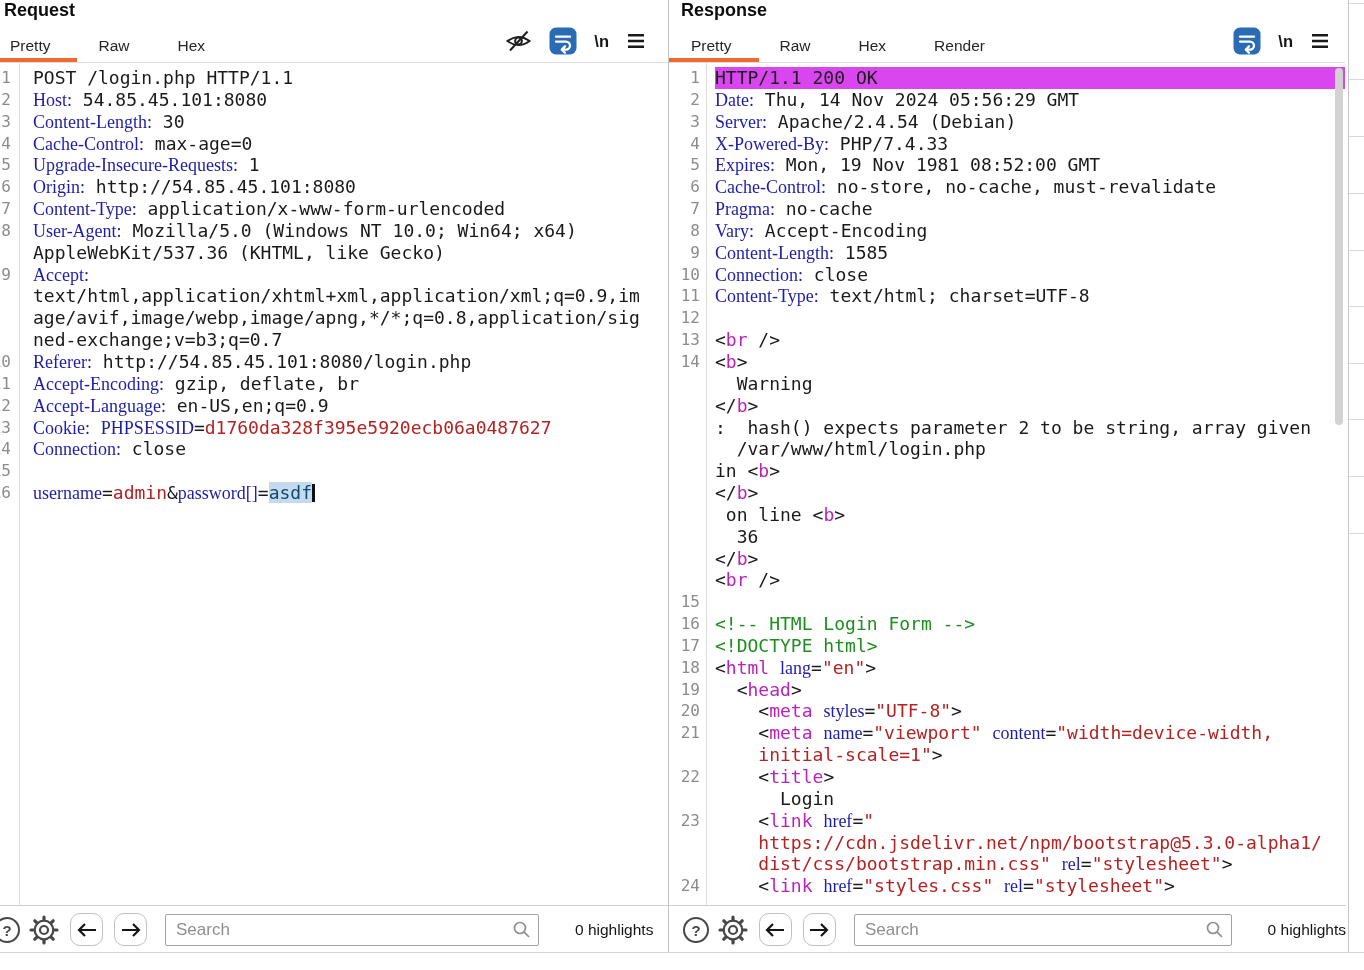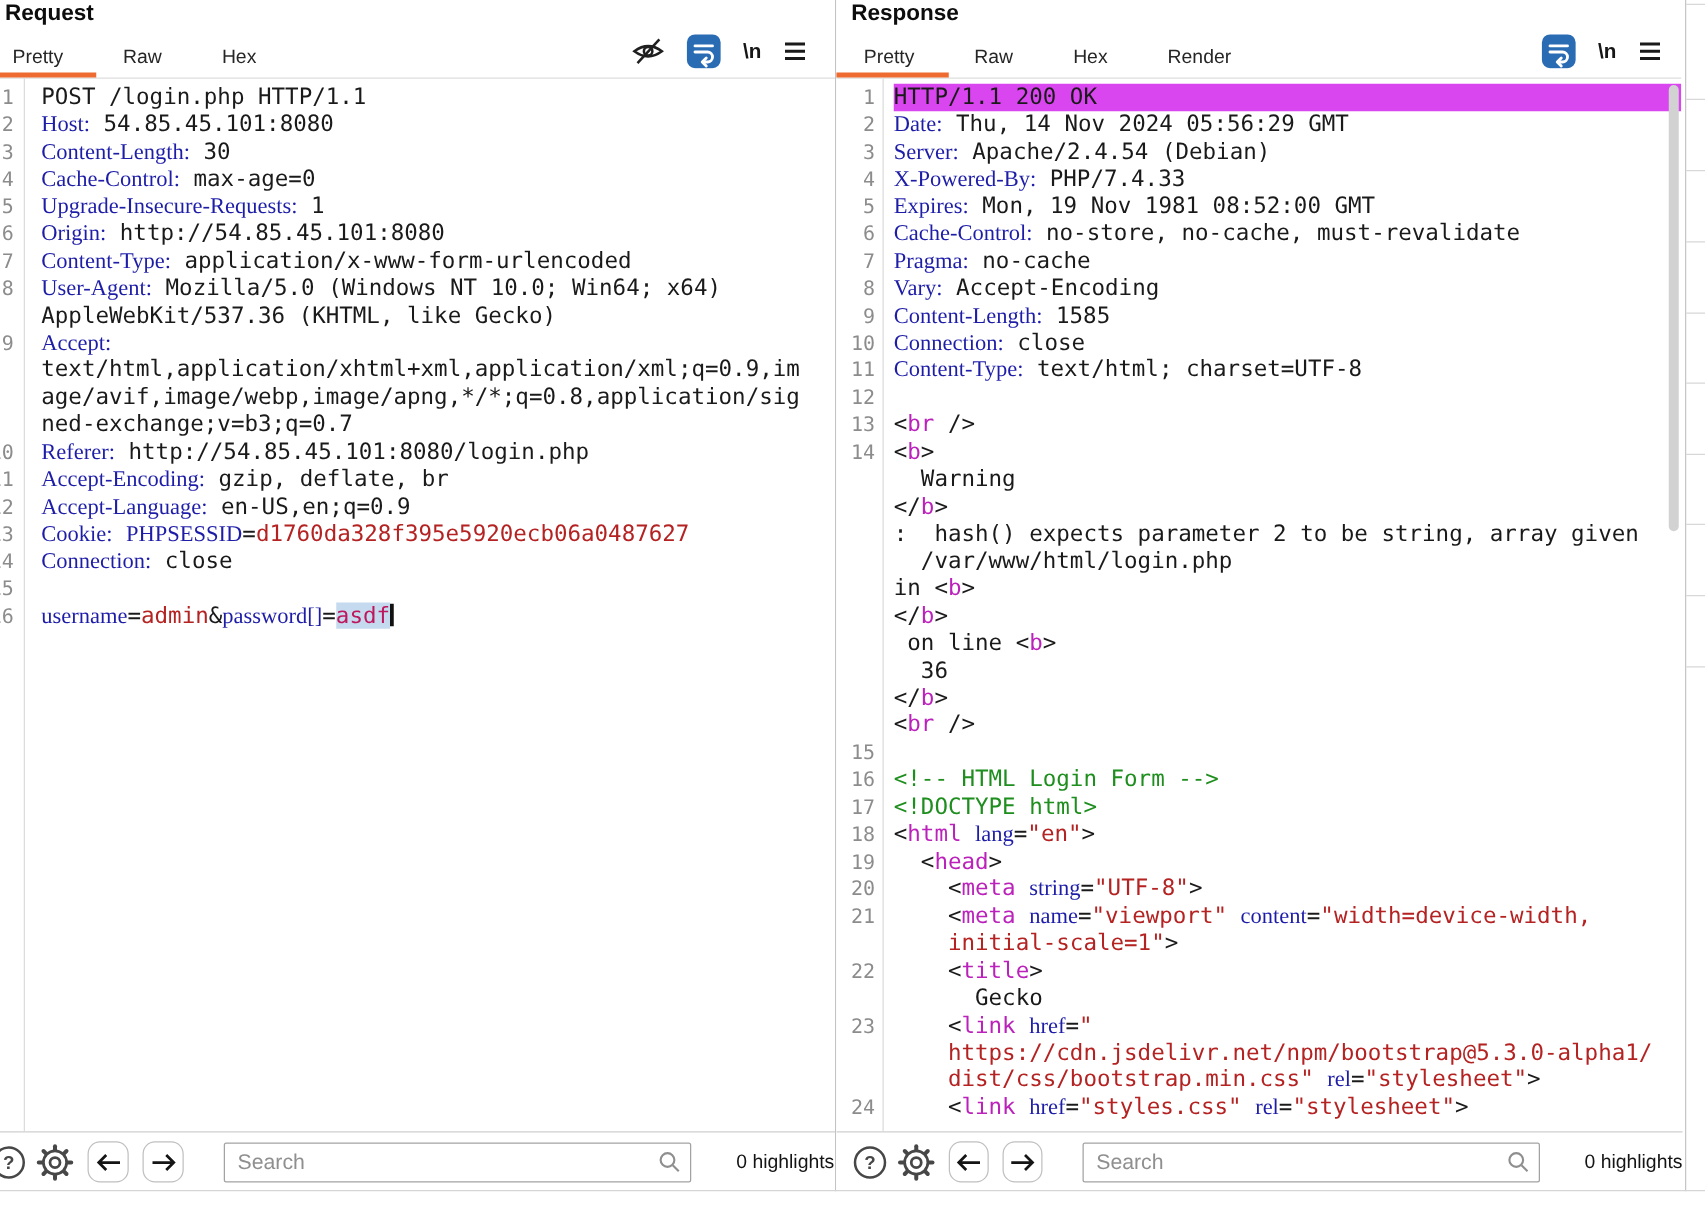--- a/index.html
+++ b/index.html
@@ -45,35 +45,35 @@
   .code{display:block;}
   #req .code{margin-left:33px;}
   #res .code{margin-left:46px;}
   .row.hl .code{background:#d946ef;}
 
   .c-d{color:#1a1a1a;}
   .c-h{color:#1d1da8;font-family:Liberation Serif, serif;}
   .c-r{color:#b42222;}
   .c-m{color:#bb22bb;}
   .c-g{color:#1e8e1e;}
-  .c-sel{color:#be185d;background:#c5daee;}
+  .c-sel{color:#0c4a6e;background:#c5daee;}
   .caret{display:inline-block;width:2.5px;height:18px;background:#111;vertical-align:-3px;}
 
   .sb{position:absolute;right:21px;top:68px;width:8px;height:357px;background:#d2d2d2;border-radius:4px;z-index:4;}
 
   .toolbar{position:absolute;left:0;right:0;top:905px;height:47px;background:#fff;
            border-top:1px solid #cfcfcf;display:flex;align-items:center;z-index:6;}
   #req .toolbar .help{margin-left:-7px;}
   #res .toolbar{right:18px;}
   #res .toolbar .help{margin-left:13px;}
   .ticon{display:flex;align-items:center;justify-content:center;}
   .gear{margin-left:8px;}
   .navbtn{width:33px;height:33px;margin-left:11px;border:1.5px solid #c0c0c0;border-radius:10px;
           display:flex;align-items:center;justify-content:center;background:#fff;box-sizing:border-box;}
-  .searchwrap{position:relative;width:374px;height:32px;margin-left:32px;}
+  .searchwrap{position:relative;width:374px;height:32px;margin-left:18px;}
   #res .searchwrap{width:378px;}
   .search{width:100%;height:100%;border:1.5px solid #a3a3a3;border-radius:2px;
           padding:0 30px 0 10px;font-size:17px;font-family:"Liberation Sans",sans-serif;
           color:#333;box-sizing:border-box;outline:none;}
   .search::placeholder{color:#8f8f8f;}
   .mag{position:absolute;right:8px;top:6px;}
   .hlcount{margin-left:36px;font-size:15.5px;color:#141414;white-space:nowrap;}
 
   #strip{position:absolute;right:0;top:0;width:16px;height:953px;background:#fff;
          border-left:1px solid #c6c6c6;z-index:7;box-sizing:border-box;}
@@ -239,25 +239,25 @@
       <div class="row"><span class="ln"></span><span class="code"><span class="c-d">&lt;/</span><span class="c-m">b</span><span class="c-d">&gt;</span></span></div>
       <div class="row"><span class="ln"></span><span class="code"><span class="c-d"> on line </span><span class="c-d">&lt;</span><span class="c-m">b</span><span class="c-d">&gt;</span></span></div>
       <div class="row"><span class="ln"></span><span class="code"><span class="c-d">  36</span></span></div>
       <div class="row"><span class="ln"></span><span class="code"><span class="c-d">&lt;/</span><span class="c-m">b</span><span class="c-d">&gt;</span></span></div>
       <div class="row"><span class="ln"></span><span class="code"><span class="c-d">&lt;</span><span class="c-m">br</span><span class="c-d"> /&gt;</span></span></div>
       <div class="row"><span class="ln">15</span><span class="code"></span></div>
       <div class="row"><span class="ln">16</span><span class="code"><span class="c-g">&lt;!-- HTML Login Form --&gt;</span></span></div>
       <div class="row"><span class="ln">17</span><span class="code"><span class="c-g">&lt;!DOCTYPE html&gt;</span></span></div>
       <div class="row"><span class="ln">18</span><span class="code"><span class="c-d">&lt;</span><span class="c-m">html</span><span class="c-d"> </span><span class="c-h">lang</span><span class="c-d">=</span><span class="c-r">"en"</span><span class="c-d">&gt;</span></span></div>
       <div class="row"><span class="ln">19</span><span class="code"><span class="c-d">  &lt;</span><span class="c-m">head</span><span class="c-d">&gt;</span></span></div>
-      <div class="row"><span class="ln">20</span><span class="code"><span class="c-d">    &lt;</span><span class="c-m">meta</span><span class="c-d"> </span><span class="c-h">string</span><span class="c-d">=</span><span class="c-r">"UTF-8"</span><span class="c-d">&gt;</span></span></div>
+      <div class="row"><span class="ln">20</span><span class="code"><span class="c-d">    &lt;</span><span class="c-m">meta</span><span class="c-d"> </span><span class="c-h">styles</span><span class="c-d">=</span><span class="c-r">"UTF-8"</span><span class="c-d">&gt;</span></span></div>
       <div class="row"><span class="ln">21</span><span class="code"><span class="c-d">    &lt;</span><span class="c-m">meta</span><span class="c-d"> </span><span class="c-h">name</span><span class="c-d">=</span><span class="c-r">"viewport"</span><span class="c-d"> </span><span class="c-h">content</span><span class="c-d">=</span><span class="c-r">"width=device-width,</span></span></div>
       <div class="row"><span class="ln"></span><span class="code"><span class="c-r">    initial-scale=1"</span><span class="c-d">&gt;</span></span></div>
       <div class="row"><span class="ln">22</span><span class="code"><span class="c-d">    &lt;</span><span class="c-m">title</span><span class="c-d">&gt;</span></span></div>
-      <div class="row"><span class="ln"></span><span class="code"><span class="c-d">      Gecko</span></span></div>
+      <div class="row"><span class="ln"></span><span class="code"><span class="c-d">      Login</span></span></div>
       <div class="row"><span class="ln">23</span><span class="code"><span class="c-d">    &lt;</span><span class="c-m">link</span><span class="c-d"> </span><span class="c-h">href</span><span class="c-d">=</span><span class="c-r">"</span></span></div>
       <div class="row"><span class="ln"></span><span class="code"><span class="c-r">    https://cdn.jsdelivr.net/npm/bootstrap@5.3.0-alpha1/</span></span></div>
       <div class="row"><span class="ln"></span><span class="code"><span class="c-r">    dist/css/bootstrap.min.css"</span><span class="c-d"> </span><span class="c-h">rel</span><span class="c-d">=</span><span class="c-r">"stylesheet"</span><span class="c-d">&gt;</span></span></div>
       <div class="row"><span class="ln">24</span><span class="code"><span class="c-d">    &lt;</span><span class="c-m">link</span><span class="c-d"> </span><span class="c-h">href</span><span class="c-d">=</span><span class="c-r">"styles.css"</span><span class="c-d"> </span><span class="c-h">rel</span><span class="c-d">=</span><span class="c-r">"stylesheet"</span><span class="c-d">&gt;</span></span></div>
     </div>
   <div class="sb"></div>
   <div class="toolbar">
     <span class="ticon help">
       <svg width="28" height="28" viewBox="0 0 28 28" fill="none">
           <circle cx="14" cy="14" r="12" stroke="#474747" stroke-width="2"></circle>

